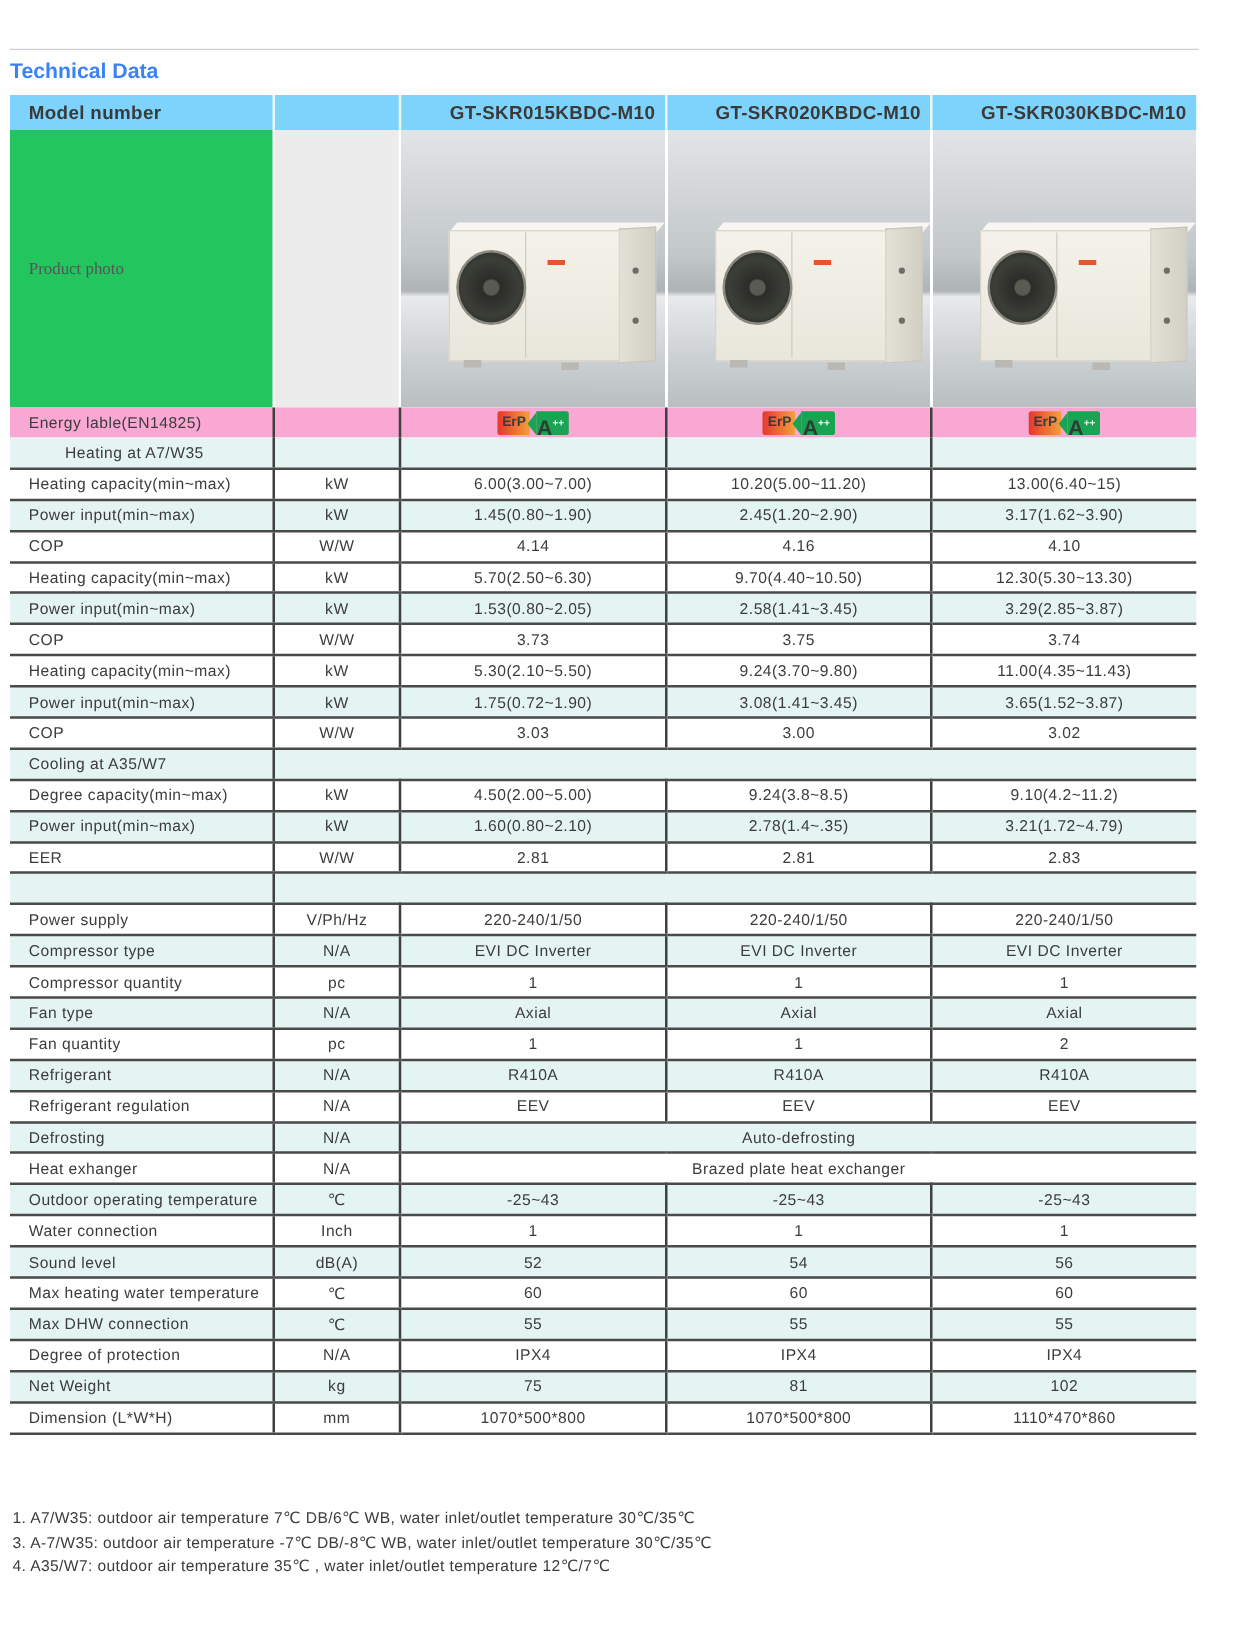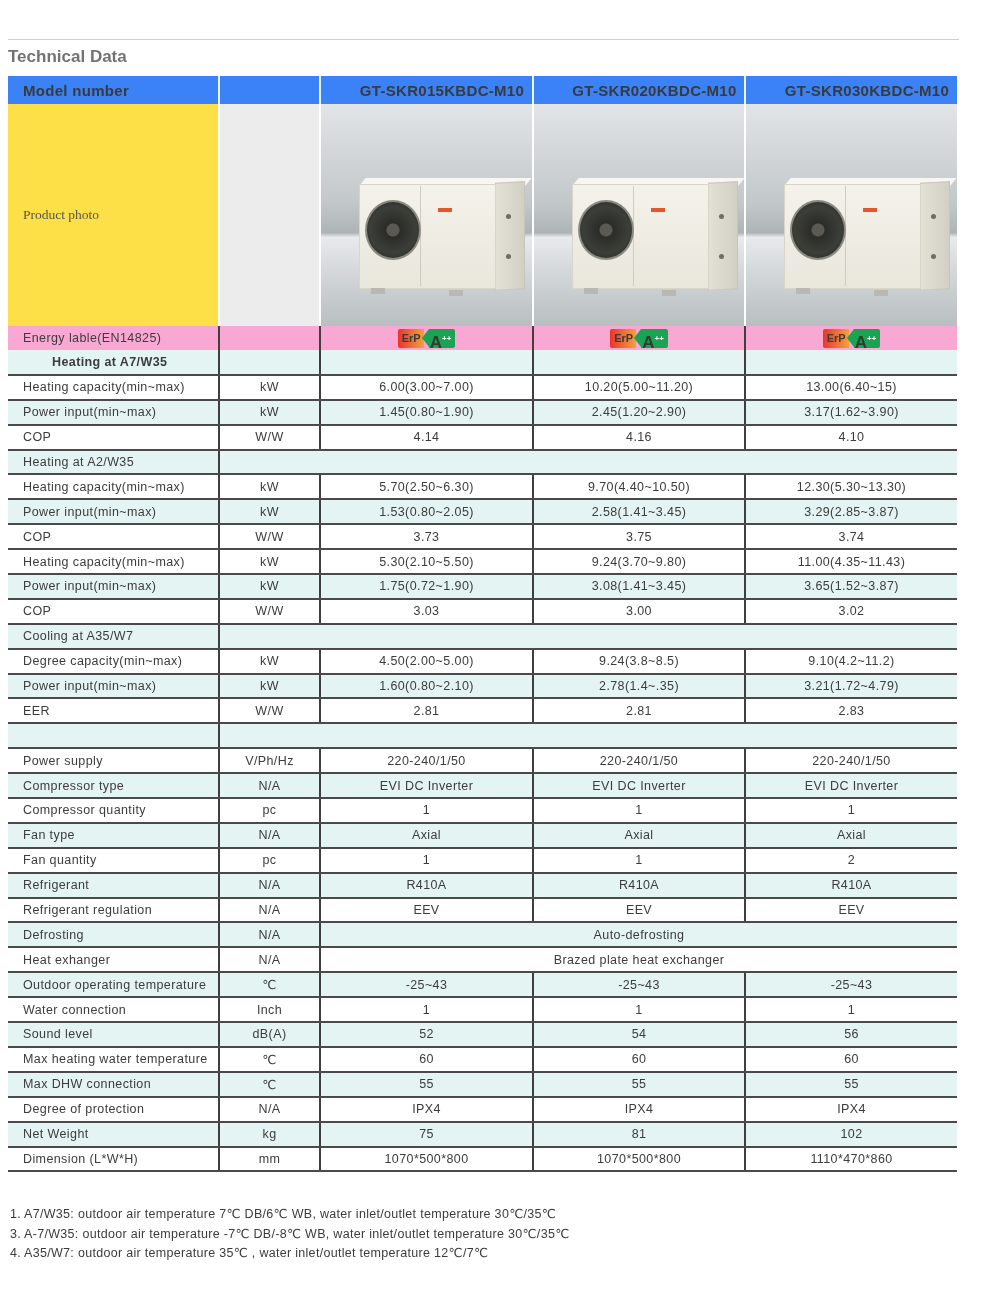--- a/index.html
+++ b/index.html
@@ -1,51 +1,51 @@
 <!DOCTYPE html>
 <html><head>
 <meta charset="utf-8">
 <style>
   * { box-sizing: border-box; margin: 0; padding: 0; }
   html, body { width: 1000px; height: 1300px; background: #ffffff; overflow: hidden; }
   body { position: relative; font-family: "Liberation Sans", "DejaVu Sans", sans-serif; color: #3a3a3a; }
 
   .top-rule { position: absolute; left: 8px; top: 39px; width: 951px; height: 1px; background: #cfcfcf; }
-  .page-title { position: absolute; left: 8px; top: 47px; font-size: 17px; font-weight: bold; color: #737373; }
+  .page-title { position: absolute; left: 8px; top: 47px; font-size: 17px; font-weight: bold; color: #3b82f6; }
 
   table.spec { position: absolute; left: 8px; top: 76px; width: 949px; border-collapse: collapse; table-layout: fixed; }
   table.spec col.c-label { width: 211px; }
   table.spec col.c-unit { width: 101px; }
   table.spec col.c-m1 { width: 213px; }
   table.spec col.c-m2 { width: 212px; }
   table.spec col.c-m3 { width: 212px; }
 
   table.spec td { font-size: 12.5px; letter-spacing: 0.4px; color: #3c3c3c; height: 24.9px; vertical-align: middle; padding: 0; border-bottom: 2px solid #4a4a4a; border-left: 2px solid #3f3f3f; }
   table.spec td:first-child { border-left: none; padding-left: 15px; }
   table.spec td.unit, table.spec td.val { text-align: center; }
 
   tr.alt td { background: #e4f4f2; }
   tr.plain td { background: #ffffff; }
 
-  tr.head td { background: #3b82f6; height: 28px; font-size: 15px; font-weight: bold; color: #3a3a3a; border-bottom: none; border-left: 2px solid #e9f6f4; letter-spacing: 0.3px; }
+  tr.head td { background: #7dd3fc; height: 28px; font-size: 15px; font-weight: bold; color: #3a3a3a; border-bottom: none; border-left: 2px solid #e9f6f4; letter-spacing: 0.3px; }
   tr.head td:first-child { padding-left: 15px; border-left: none; }
   tr.head td.val { text-align: center; padding-left: 31px; }
 
   tr.photo td { height: 222px; border-bottom: none; border-left: 2px solid #ffffff; }
-  tr.photo td.label { background: #fde047; font-family: "Liberation Serif", "DejaVu Serif", serif; font-size: 13.5px; color: #555; letter-spacing: 0; }
+  tr.photo td.label { background: #22c55e; font-family: "Liberation Serif", "DejaVu Serif", serif; font-size: 13.5px; color: #555; letter-spacing: 0; }
   tr.photo td.unit { background: #ececec; }
   tr.photo td.img { background: linear-gradient(180deg, #e2e5e7 0%, #c2c7ca 45%, #aeb3b6 58%, #e8eaec 60%, #c8cdd0 85%, #b9bec1 100%); position: relative; overflow: hidden; }
 
   tr.energy td { background: #f9a8d4; height: 24px; border-bottom: none; border-left: 2px solid #3f3f3f; }
   tr.energy td:first-child { border-left: none; }
   tr.section td { border-left: 2px solid #3f3f3f; }
   tr.section td:first-child { border-left: none; }
-  tr.section td.bold { font-weight: bold; padding-left: 44px; }
-
-  .erp { display: inline-flex; align-items: center; height: 19px; vertical-align: middle; }
+  tr.section td.bold { font-weight: normal; padding-left: 44px; }
+
+  .erp { display: inline-flex; align-items: flex-end; height: 19px; vertical-align: middle; }
   .erp .erp-left { background: linear-gradient(90deg, #e8362b, #f3a13c); color: #3b3b3b; font-size: 11px; font-weight: bold; height: 19px; line-height: 19px; padding: 0 3px 0 4px; border-radius: 2px 0 0 2px; letter-spacing: 0; }
   .erp .erp-arrow { width: 0; height: 0; border-top: 9.5px solid transparent; border-bottom: 9.5px solid transparent; border-right: 7px solid #1aa352; margin-left: -2px; }
   .erp .erp-right { background: #1aa352; color: #2f3b33; font-size: 17px; font-weight: bold; height: 19px; line-height: 19px; padding: 0 4px 0 1px; border-radius: 0 2px 2px 0; letter-spacing: 0; }
   .erp .erp-right sup { font-size: 8px; vertical-align: 7px; color: #fff; }
 
   
   .unit-box { position: absolute; left: 38px; top: 80px; width: 137px; height: 105px; background: linear-gradient(180deg, #f4f2ea, #e9e6dc); border: 1px solid #d8d5c9; }
   .unit-side { position: absolute; left: 174px; top: 78px; width: 30px; height: 108px; background: linear-gradient(90deg, #e3e0d6, #d2cfc5); border: 1px solid #c8c5bb; transform: skewY(-3deg); }
   .unit-top { position: absolute; left: 38px; top: 74px; width: 166px; height: 8px; background: #f7f6f2; transform: skewX(-40deg); transform-origin: bottom left; }
   .unit-fan { position: absolute; left: 44px; top: 96px; width: 56px; height: 60px; border-radius: 50%; background: radial-gradient(circle at 50% 50%, #5a5a52 0 6px, #2b2c28 7px, #3c3e38 60%, #1f201d 100%); border: 2px solid #8a8a80; }
@@ -175,24 +175,20 @@
       <td class="val">3.17(1.62~3.90)</td>
     </tr>
     <tr class="plain">
       <td>COP</td>
       <td class="unit">W/W</td>
       <td class="val">4.14</td>
       <td class="val">4.16</td>
       <td class="val">4.10</td>
     </tr>
 
-    <tr class="alt section">
-      <td>Heating at A2/W35</td>
-      <td colspan="4"></td>
-    </tr>
     <tr class="plain">
       <td>Heating capacity(min~max)</td>
       <td class="unit">kW</td>
       <td class="val">5.70(2.50~6.30)</td>
       <td class="val">9.70(4.40~10.50)</td>
       <td class="val">12.30(5.30~13.30)</td>
     </tr>
     <tr class="alt">
       <td>Power input(min~max)</td>
       <td class="unit">kW</td>

